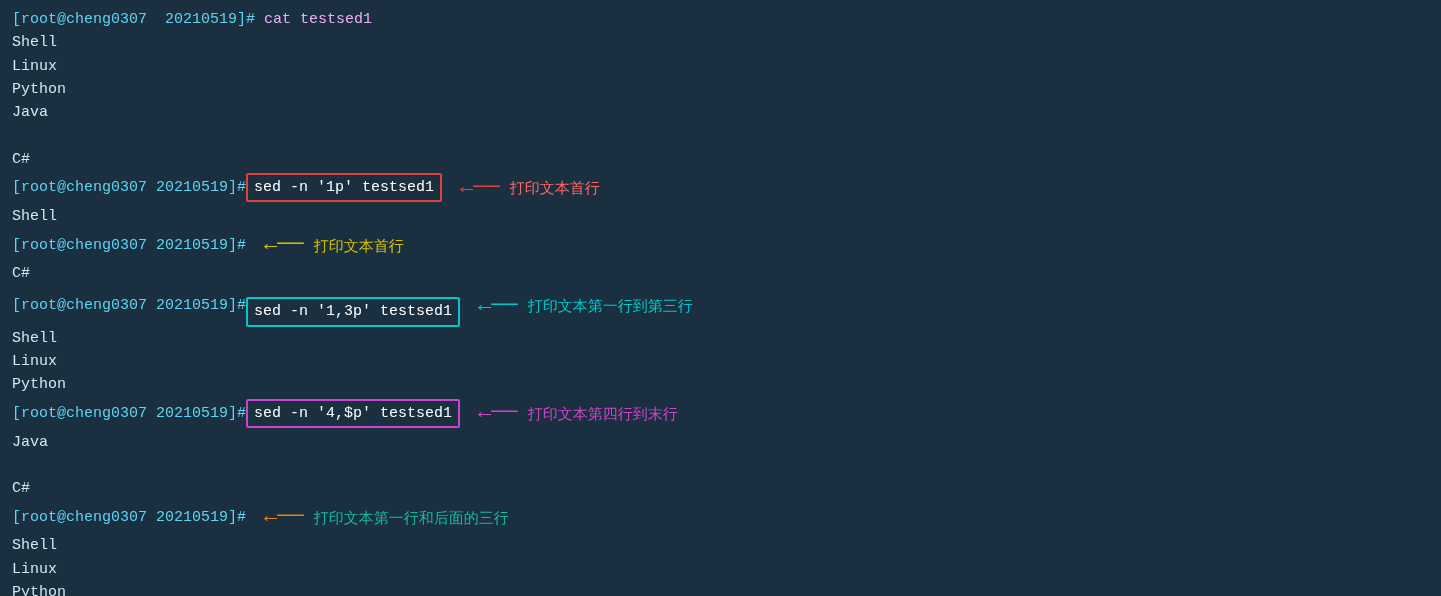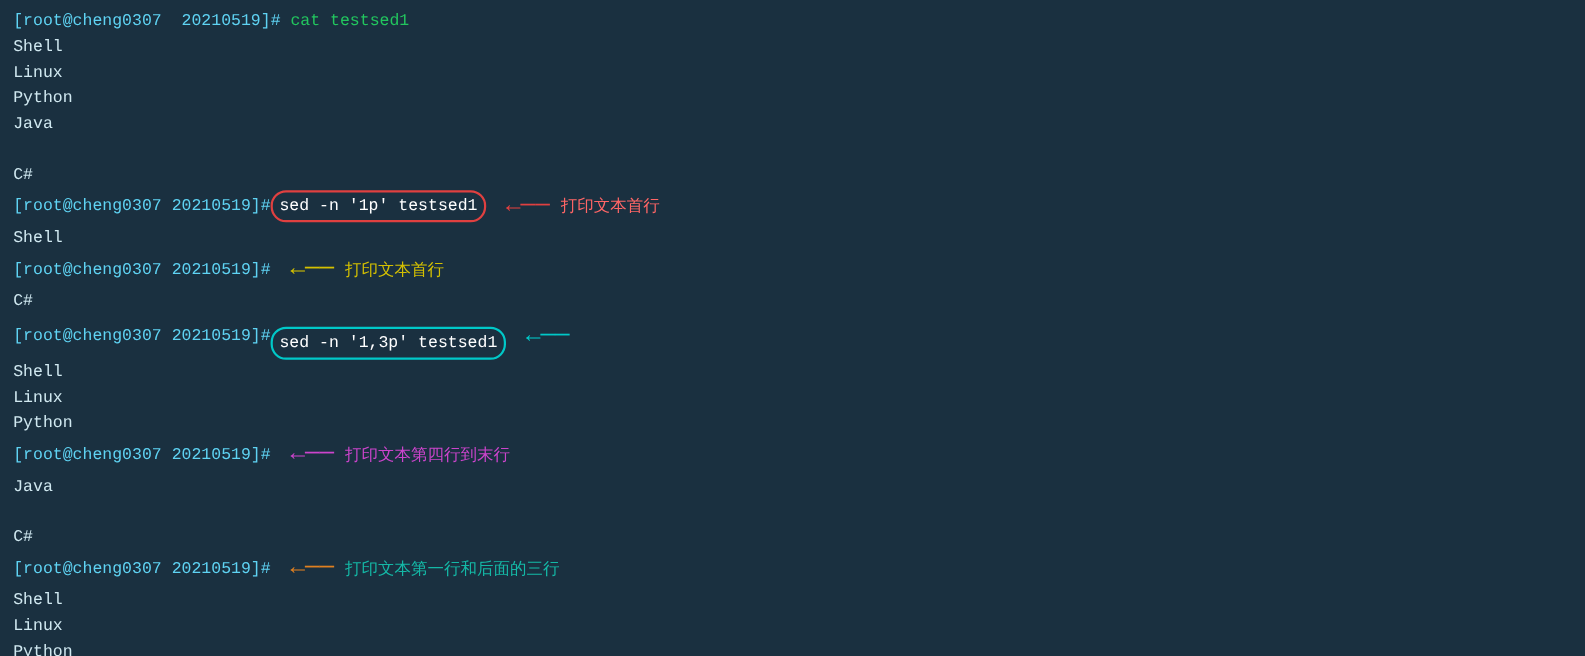--- a/index.html
+++ b/index.html
@@ -18,34 +18,34 @@
     }
     .line {
       white-space: pre;
       display: flex;
       align-items: center;
     }
     .prompt {
       color: #5fd3f3;
     }
     .cmd-plain {
-      color: #22c55e;
+      color: #f0abfc;
     }
     .output {
       color: #d0e8f0;
     }
     .blank {
       height: 1.55em;
     }
     
     .cmd-box {
       display: inline-block;
       padding: 1px 6px;
       border: 2px solid;
-      border-radius: 14px;
+      border-radius: 2px;
     }
     .box-red { border-color: #e04040; color: #ffffff; }
     .box-yellow { border-color: #d4c000; color: #ffffff; }
     .box-cyan { border-color: #00c8c8; color: #ffffff; margin-top: 12px; }
     .box-magenta { border-color: #cc44cc; color: #ffffff; }
     .box-orange { border-color: #e08020; color: #ffffff; }
 
     
     .arrow-area {
       display: flex;
@@ -110,28 +110,30 @@
       <span class="annotation ann-yellow">打印文本首行</span>
     </div>
   </div>
   <div class="line output">C#</div>
 
   <div class="line-with-box">
     <span class="prompt">[root@cheng0307  20210519]#</span>
     <span class="cmd-box box-cyan"> sed -n '1,3p' testsed1</span>
     <div class="arrow-area">
       <span class="arrow arrow-cyan">←──</span>
+      <span class="annotation ann-cyan">打印文本第一行到第三行</span>
     </div>
   </div>
   <div class="line output">Shell</div>
   <div class="line output">Linux</div>
   <div class="line output">Python</div>
 
   <div class="line-with-box">
     <span class="prompt">[root@cheng0307  20210519]#</span>
+    <span class="cmd-box box-magenta"> sed -n '4,$p' testsed1</span>
     <div class="arrow-area">
       <span class="arrow arrow-magenta">←──</span>
       <span class="annotation ann-magenta">打印文本第四行到末行</span>
     </div>
   </div>
   <div class="line output">Java</div>
   <div class="blank"></div>
   <div class="line output">C#</div>
 
   <div class="line-with-box">

